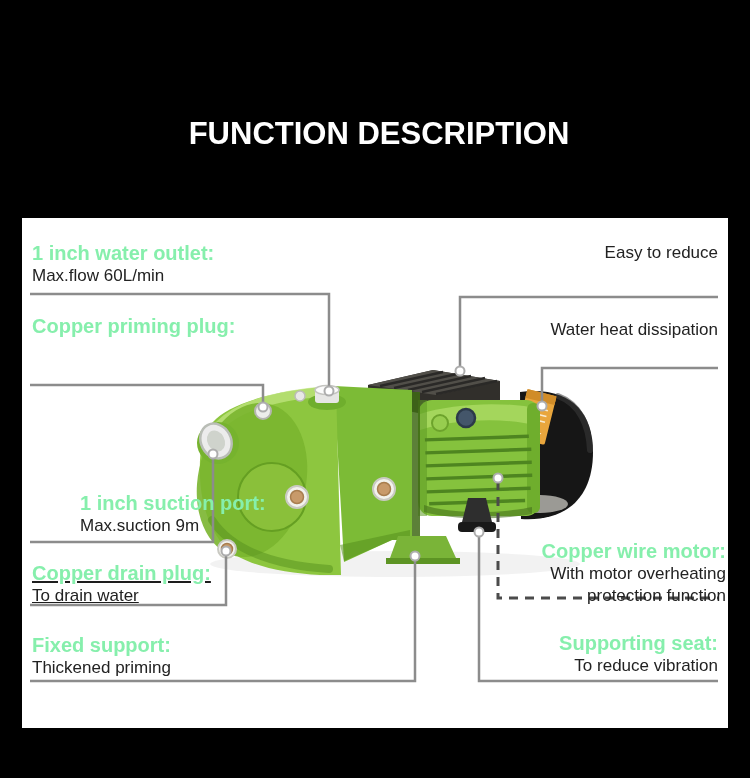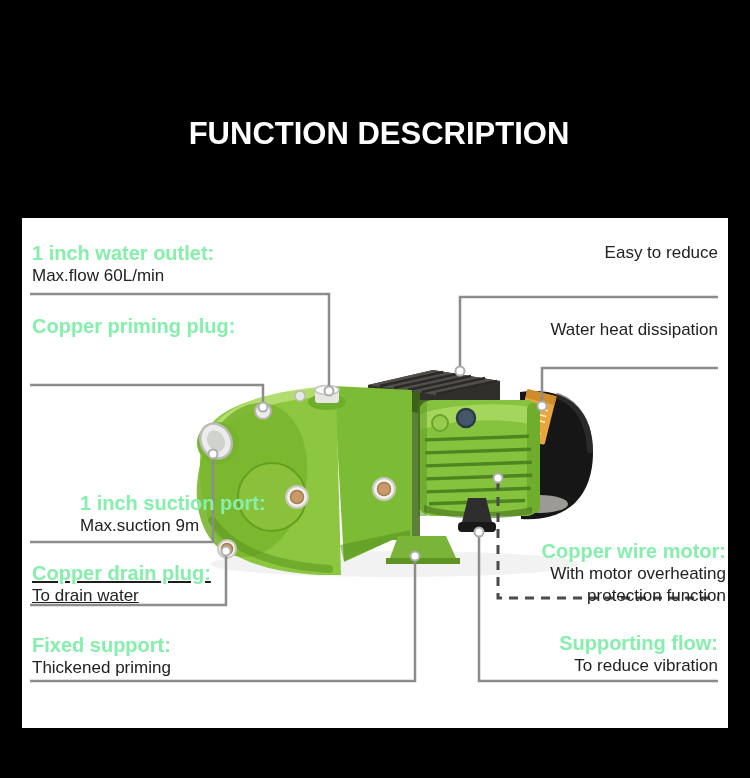--- a/index.html
+++ b/index.html
@@ -208,17 +208,17 @@
   </div>
   <div class="callout right-side" style="right:32px;top:319px;">
     <div class="callout-desc">Water heat dissipation</div>
   </div>
   <div class="callout right-side" style="right:24px;top:524px;margin-top:16px;">
     <div class="callout-title">Copper wire motor:</div>
     <div class="callout-desc">With motor overheating
 protection function</div>
   </div>
   <div class="callout right-side" style="right:32px;top:632px;">
-    <div class="callout-title">Supporting flow:</div>
+    <div class="callout-title">Supporting seat:</div>
     <div class="callout-desc">To reduce vibration</div>
   </div>
 
 </div>
 
 </body></html>

